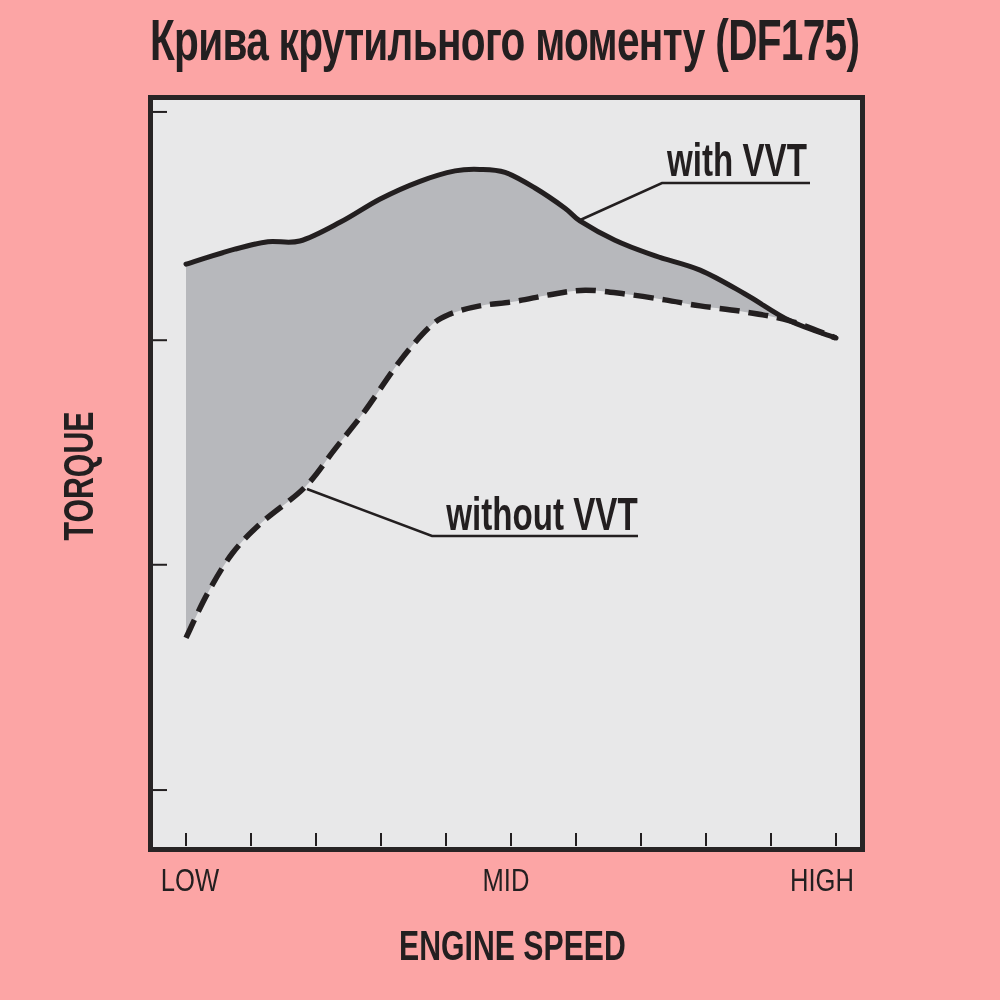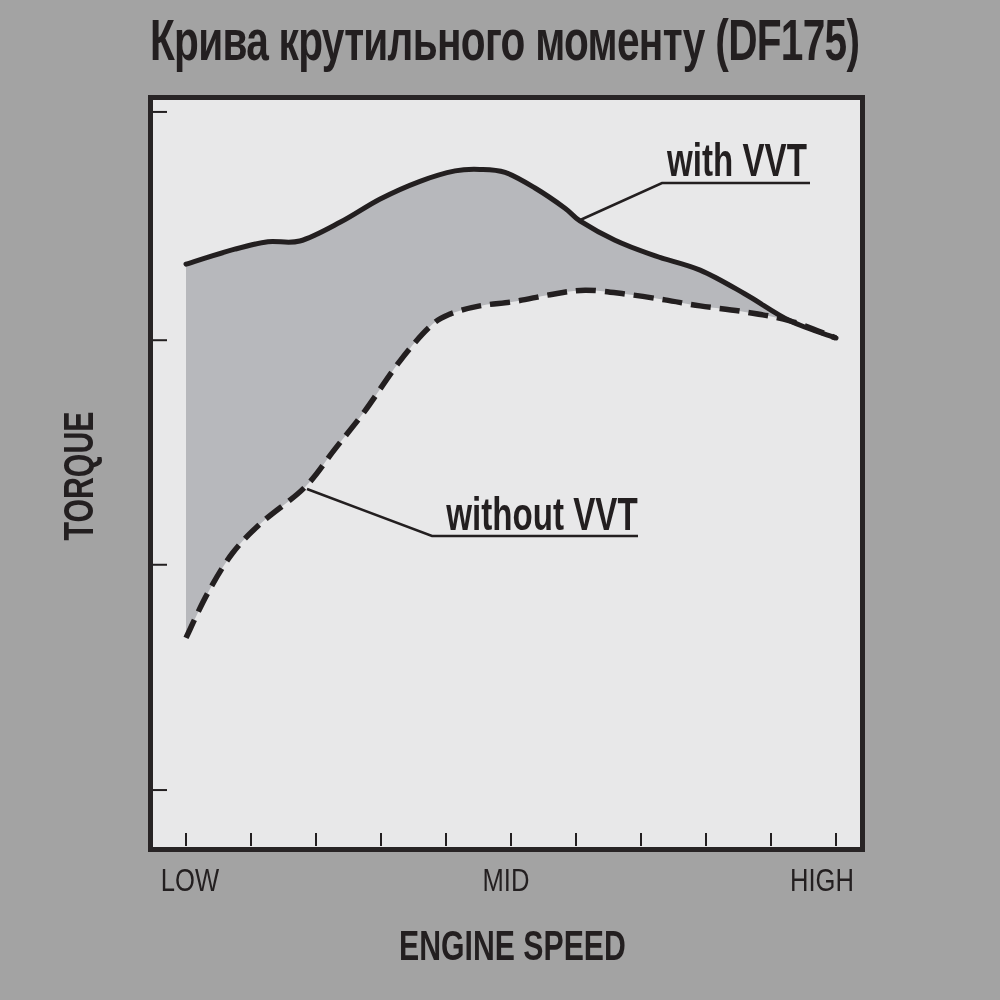--- a/index.html
+++ b/index.html
@@ -1,18 +1,18 @@
 <!DOCTYPE html>
 <html><head>
 <meta charset="utf-8">
 <style>
   html,body{margin:0;padding:0;background:#ffffff;}
   .page{
     position:relative;width:1000px;height:1000px;overflow:hidden;
-    background:#a3a3a3;font-family:"Liberation Sans", sans-serif;color:#231f20;
+    background:#fca5a5;font-family:"Liberation Sans", sans-serif;color:#231f20;
   }
   .abs{position:absolute;}
   .cond{transform:scaleX(0.70);transform-origin:50% 50%;}
   .cond72{transform:scaleX(0.72);transform-origin:50% 50%;}
   .cond80{transform:scaleX(0.80);transform-origin:50% 50%;}
   .title{
     left:0;right:0;top:6px;text-align:center;
     font-size:58px;font-weight:700;letter-spacing:-1px;white-space:nowrap;
   }
   .plot{

